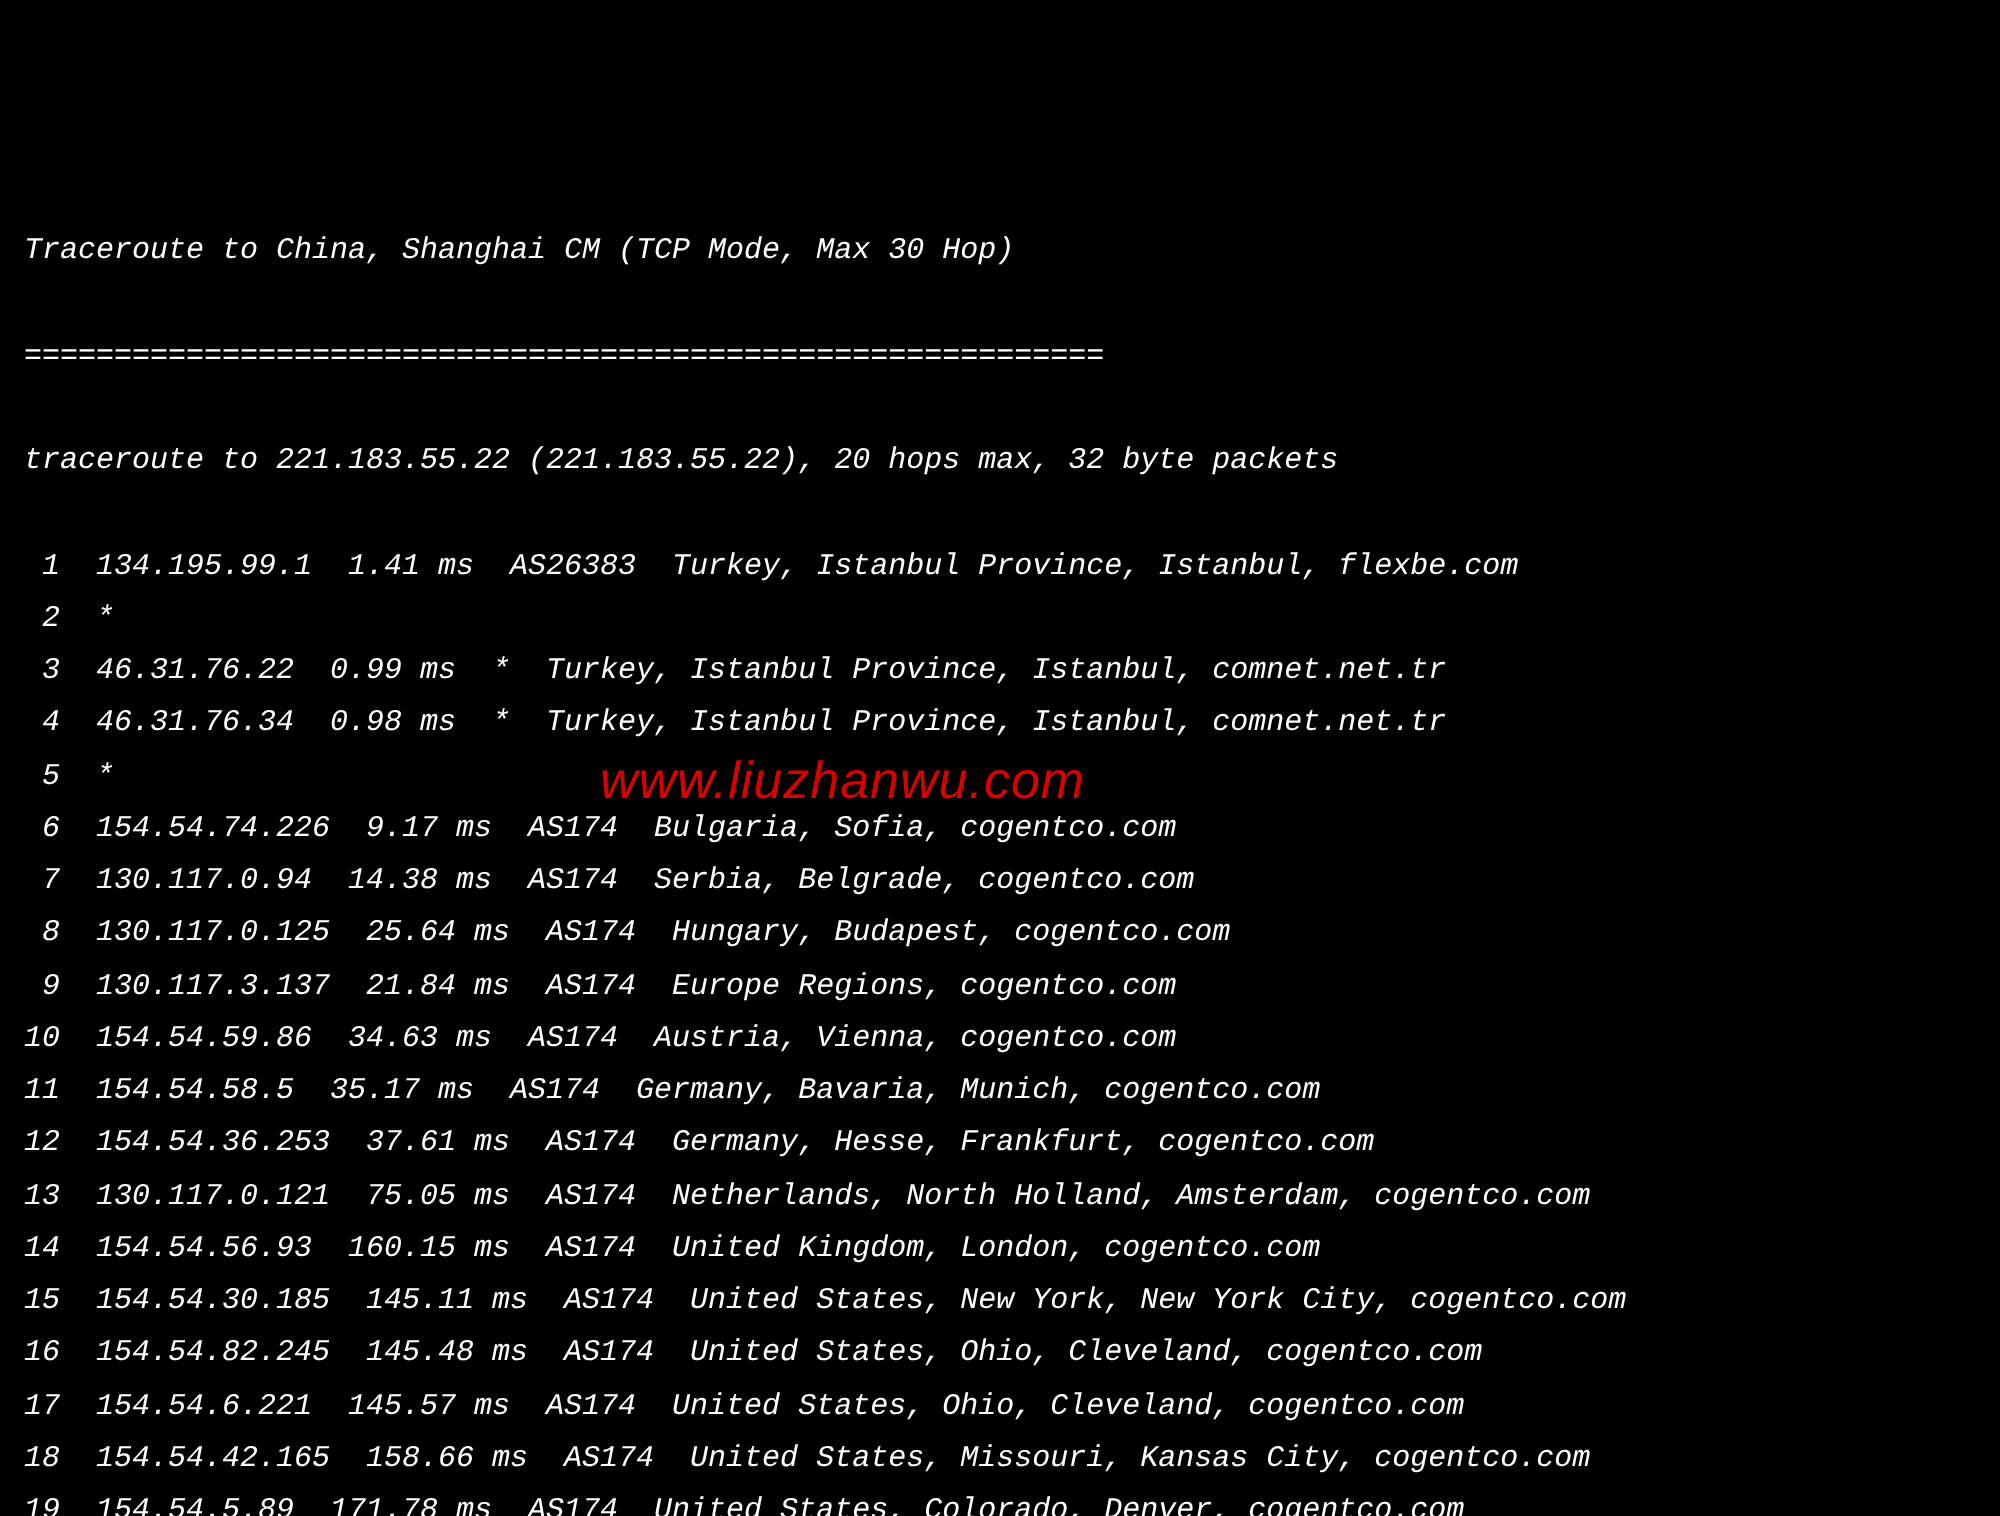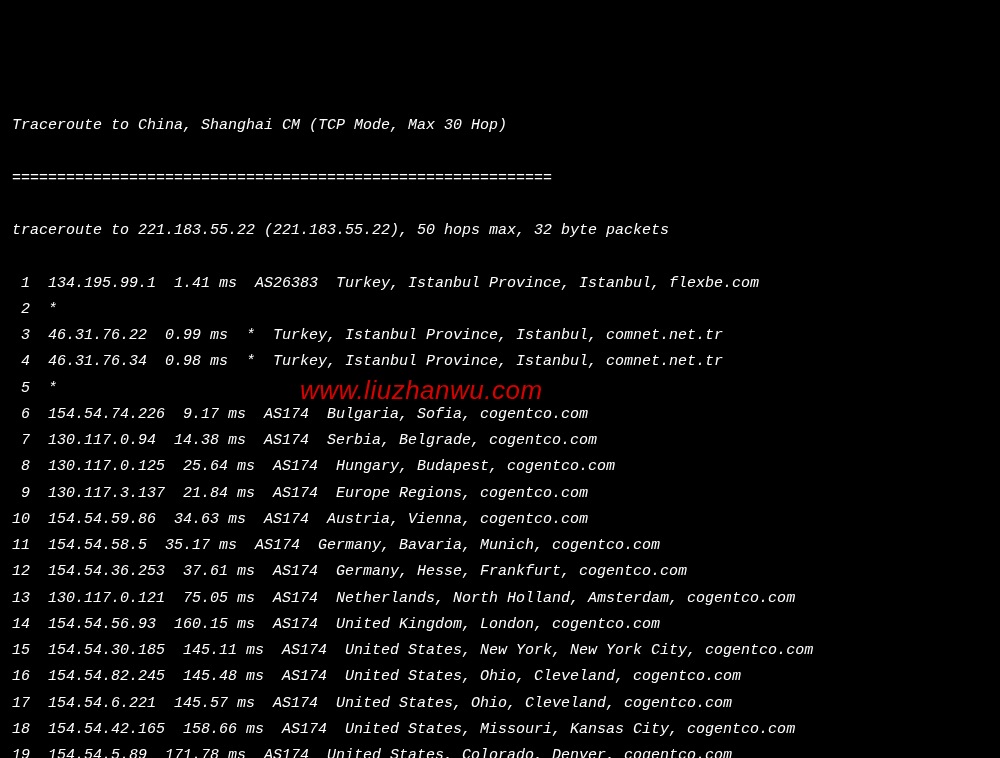--- a/index.html
+++ b/index.html
@@ -37,19 +37,19 @@
       letter-spacing: 0.5px;
     }
   </style>
 </head>
 <body>
 
 
 
 <div class="terminal-line">Traceroute to China, Shanghai CM (TCP Mode, Max 30 Hop)</div>
 <div class="terminal-line">============================================================</div>
-<div class="terminal-line">traceroute to 221.183.55.22 (221.183.55.22), 50 hops max, 32 byte packets</div>
+<div class="terminal-line">traceroute to 221.183.55.22 (221.183.55.22), 20 hops max, 32 byte packets</div>
 <div id="hops-container"><div class="terminal-line"> 1  134.195.99.1  1.41 ms  AS26383  Turkey, Istanbul Province, Istanbul, flexbe.com</div><div class="terminal-line"> 2  *</div><div class="terminal-line"> 3  46.31.76.22  0.99 ms  *  Turkey, Istanbul Province, Istanbul, comnet.net.tr</div><div class="terminal-line"> 4  46.31.76.34  0.98 ms  *  Turkey, Istanbul Province, Istanbul, comnet.net.tr</div><div class="terminal-line"> 5  *</div><div class="terminal-line"> 6  154.54.74.226  9.17 ms  AS174  Bulgaria, Sofia, cogentco.com</div><div class="terminal-line"> 7  130.117.0.94  14.38 ms  AS174  Serbia, Belgrade, cogentco.com</div><div class="terminal-line"> 8  130.117.0.125  25.64 ms  AS174  Hungary, Budapest, cogentco.com</div><div class="terminal-line"> 9  130.117.3.137  21.84 ms  AS174  Europe Regions, cogentco.com</div><div class="terminal-line">10  154.54.59.86  34.63 ms  AS174  Austria, Vienna, cogentco.com</div><div class="terminal-line">11  154.54.58.5  35.17 ms  AS174  Germany, Bavaria, Munich, cogentco.com</div><div class="terminal-line">12  154.54.36.253  37.61 ms  AS174  Germany, Hesse, Frankfurt, cogentco.com</div><div class="terminal-line">13  130.117.0.121  75.05 ms  AS174  Netherlands, North Holland, Amsterdam, cogentco.com</div><div class="terminal-line">14  154.54.56.93  160.15 ms  AS174  United Kingdom, London, cogentco.com</div><div class="terminal-line">15  154.54.30.185  145.11 ms  AS174  United States, New York, New York City, cogentco.com</div><div class="terminal-line">16  154.54.82.245  145.48 ms  AS174  United States, Ohio, Cleveland, cogentco.com</div><div class="terminal-line">17  154.54.6.221  145.57 ms  AS174  United States, Ohio, Cleveland, cogentco.com</div><div class="terminal-line">18  154.54.42.165  158.66 ms  AS174  United States, Missouri, Kansas City, cogentco.com</div><div class="terminal-line">19  154.54.5.89  171.78 ms  AS174  United States, Colorado, Denver, cogentco.com</div></div>
 
 <div class="watermark">www.liuzhanwu.com</div>
 
 
 
 
 </body></html>

